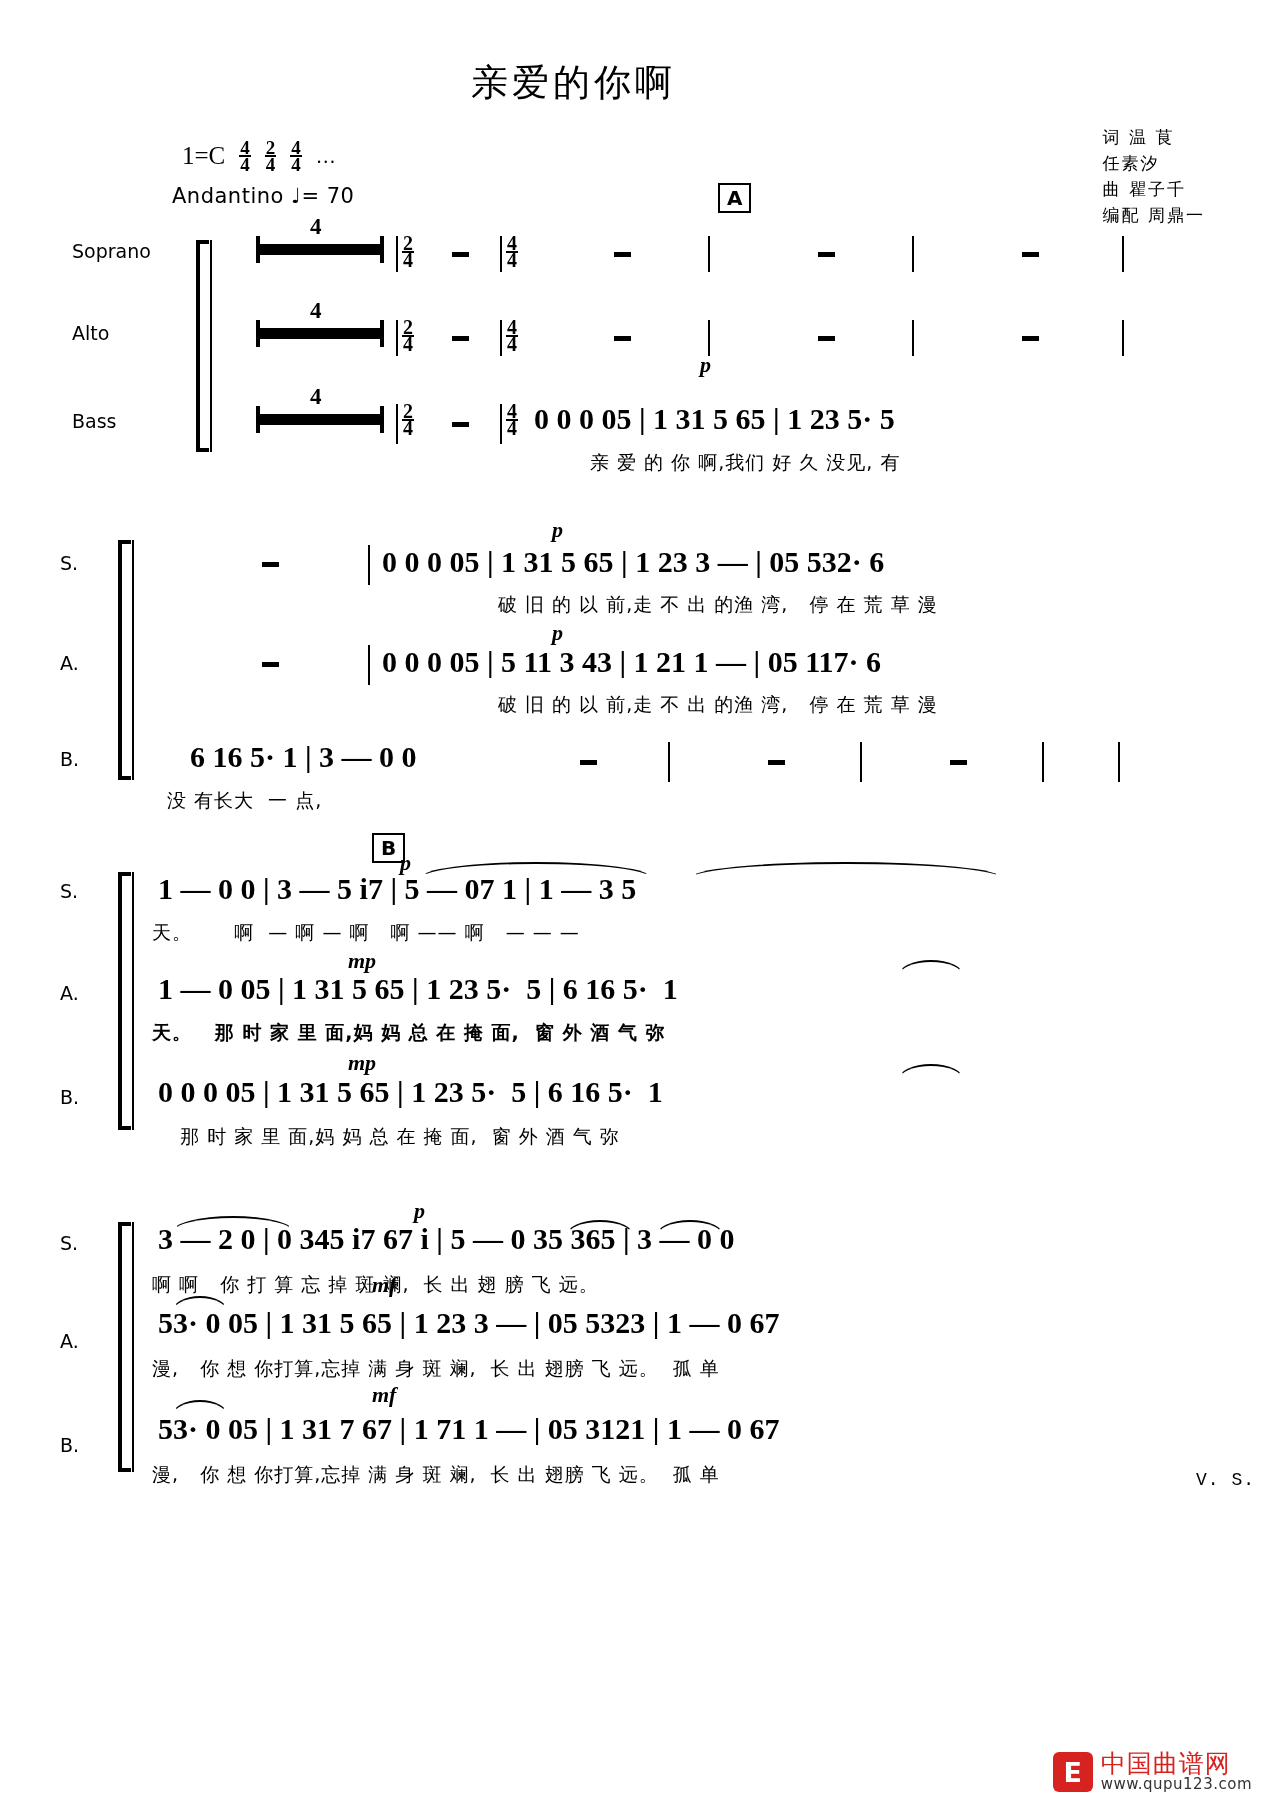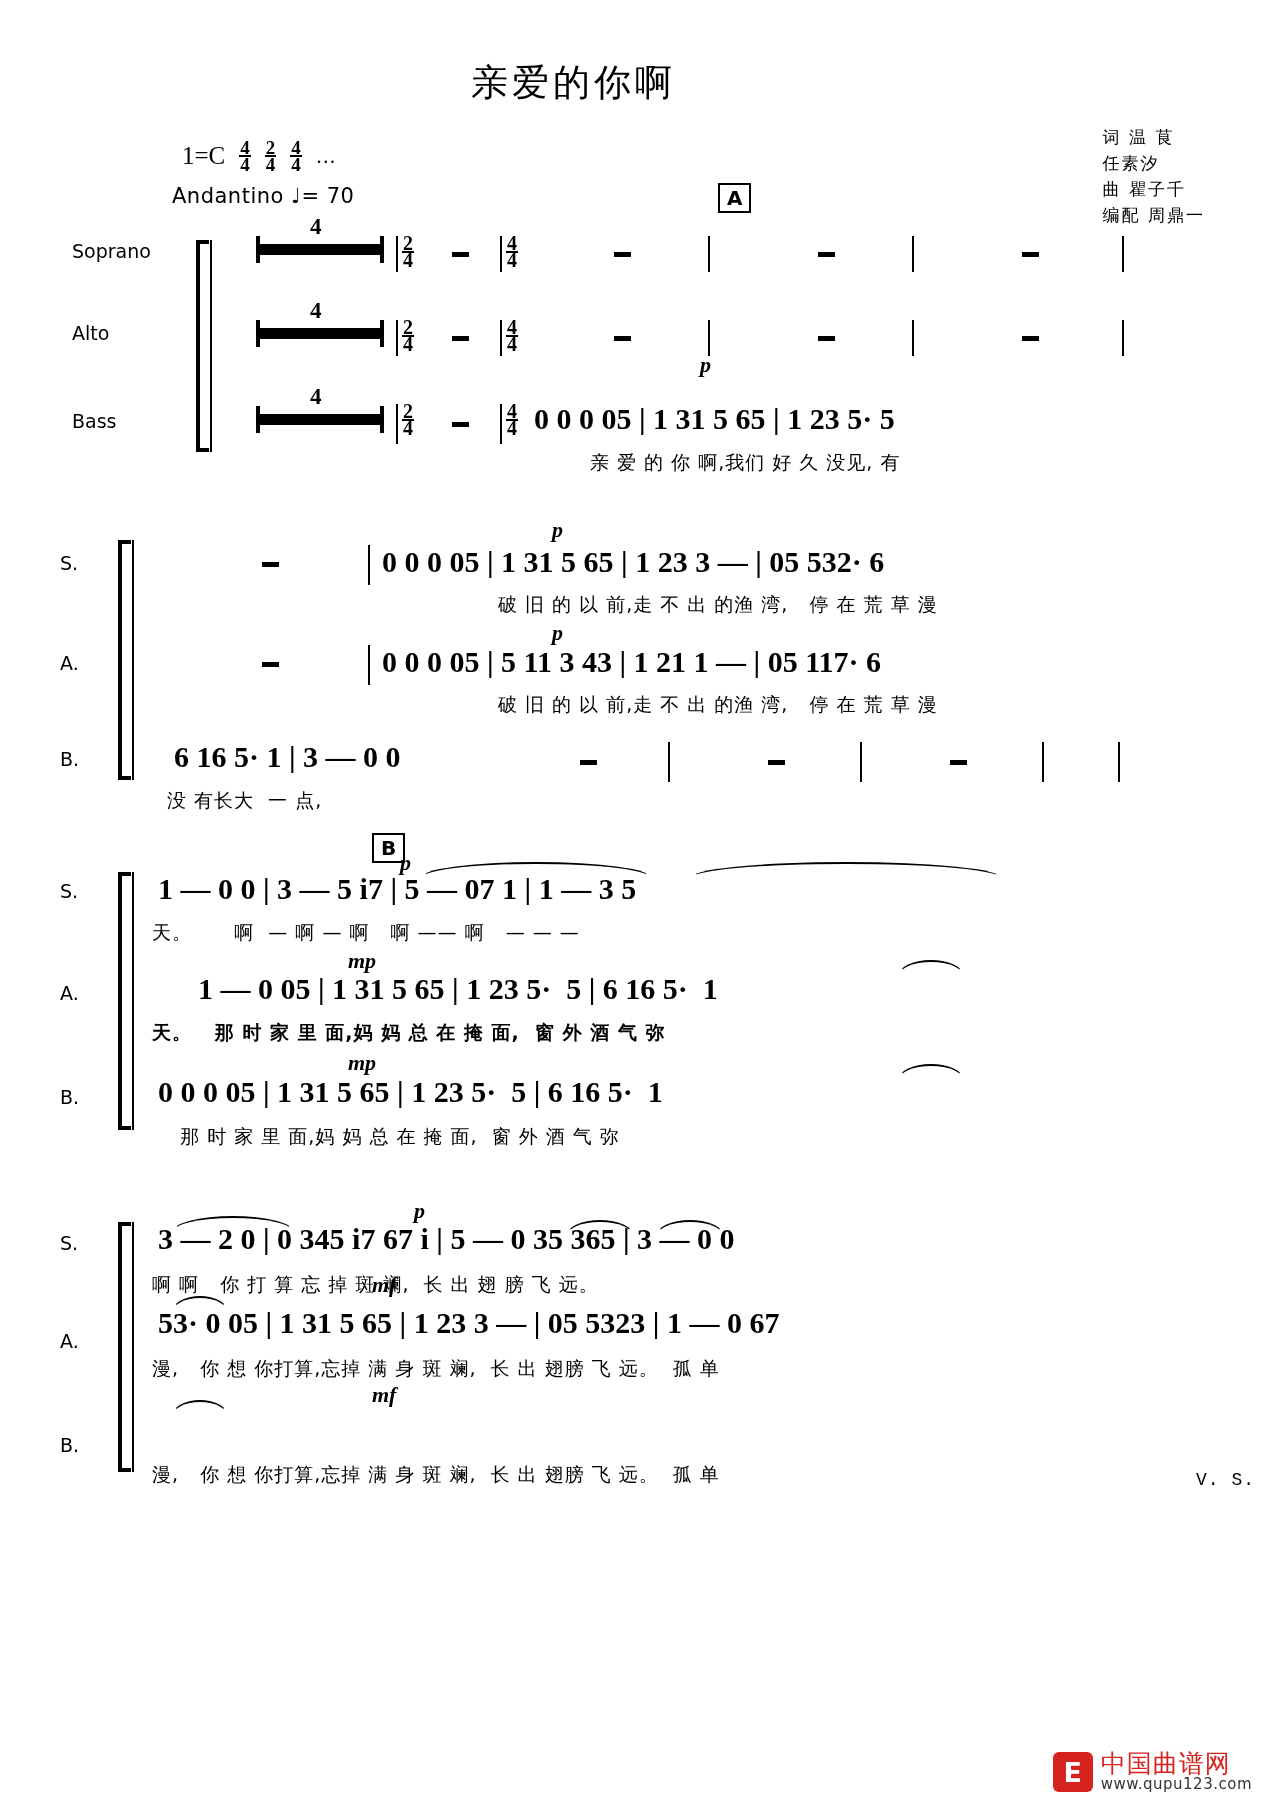--- a/index.html
+++ b/index.html
@@ -337,21 +337,21 @@
   <div class="dyn" style="left:552px; top:517px;">p</div>
   <div class="noterow" style="left:382px; top:545px;">0 0 0 05 | 1 31 5 65 | 1 23 3 — | 05 532· 6</div>
   <div class="lyricrow" style="left:498px; top:592px;">破 旧 的 以 前,走 不 出 的渔 湾,   停 在 荒 草 漫</div>
 
   <div class="resttick" style="left:262px; top:662px;"></div>
   <div class="barline" style="left:368px; top:645px; height:40px;"></div>
   <div class="dyn" style="left:552px; top:620px;">p</div>
   <div class="noterow" style="left:382px; top:645px;">0 0 0 05 | 5 11 3 43 | 1 21 1 — | 05 117· 6</div>
   <div class="lyricrow" style="left:498px; top:692px;">破 旧 的 以 前,走 不 出 的渔 湾,   停 在 荒 草 漫</div>
 
-  <div class="noterow" style="left:174px; top:740px;">6 16 5· 1 | 3 — 0 0</div>
+  <div class="noterow" style="left:190px; top:740px;">6 16 5· 1 | 3 — 0 0</div>
   <div class="lyricrow" style="left:155px; top:788px;margin-left:12px;">没 有长大  一 点,</div>
   <div class="resttick" style="left:580px; top:760px;"></div>
   <div class="barline" style="left:668px; top:742px; height:40px;"></div>
   <div class="resttick" style="left:768px; top:760px;"></div>
   <div class="barline" style="left:860px; top:742px; height:40px;"></div>
   <div class="resttick" style="left:950px; top:760px;"></div>
   <div class="barline" style="left:1042px; top:742px; height:40px;"></div>
   <div class="barline" style="left:1118px; top:742px; height:40px;"></div>
 
   <div class="rehearsal" style="left:372px; top:833px;">B</div>
@@ -364,21 +364,21 @@
   <div class="partlabel" style="left:60px; top:1086px; width:52px;">B.</div>
 
   <div class="dyn" style="left:400px; top:850px;">p</div>
   <div class="slur" style="left:420px; top:862px; width:230px;"></div>
   <div class="slur" style="left:690px; top:862px; width:310px;"></div>
   <div class="noterow" style="left:158px; top:872px;">1 — 0 0 | 3 — 5 i7 | 5 — 07 1 | 1 — 3 5</div>
   <div class="lyricrow" style="left:152px; top:920px;">天。      啊  — 啊 — 啊   啊 —— 啊   — — —</div>
 
   <div class="dyn" style="left:348px; top:948px;">mp</div>
   <div class="slur" style="left:898px; top:960px; width:64px;"></div>
-  <div class="noterow" style="left:158px; top:972px;margin-left:40px;">1 — 0 05 | 1 31 5 65 | 1 23 5·  5 | 6 16 5·  1</div>
+  <div class="noterow" style="left:158px; top:972px;">1 — 0 05 | 1 31 5 65 | 1 23 5·  5 | 6 16 5·  1</div>
   <div class="lyricrow" style="left:152px; top:1020px;font-weight:bold;">天。   那 时 家 里 面,妈 妈 总 在 掩 面,  窗 外 酒 气 弥</div>
 
   <div class="dyn" style="left:348px; top:1050px;">mp</div>
   <div class="slur" style="left:898px; top:1064px; width:64px;"></div>
   <div class="noterow" style="left:158px; top:1075px;">0 0 0 05 | 1 31 5 65 | 1 23 5·  5 | 6 16 5·  1</div>
   <div class="lyricrow" style="left:152px; top:1124px;">    那 时 家 里 面,妈 妈 总 在 掩 面,  窗 外 酒 气 弥</div>
 
   <div class="sysbracket" style="left:118px; top:1222px; height:250px;"></div>
   <div class="barline" style="left:132px; top:1222px; height:250px;"></div>
 
@@ -393,20 +393,21 @@
   <div class="noterow" style="left:158px; top:1222px;">3 — 2 0 | 0 345 i7 67 i | 5 — 0 35 365 | 3 — 0 0</div>
   <div class="lyricrow" style="left:152px; top:1272px;">啊 啊   你 打 算 忘 掉 斑 斓,  长 出 翅 膀 飞 远。</div>
   <div class="dyn" style="left:372px; top:1272px;">mf</div>
 
   <div class="slur" style="left:172px; top:1296px; width:54px;"></div>
   <div class="noterow" style="left:158px; top:1306px;">53· 0 05 | 1 31 5 65 | 1 23 3 — | 05 5323 | 1 — 0 67</div>
   <div class="lyricrow" style="left:152px; top:1356px;">漫,   你 想 你打算,忘掉 满 身 斑 斓,  长 出 翅膀 飞 远。  孤 单</div>
   <div class="dyn" style="left:372px; top:1382px;">mf</div>
 
   <div class="slur" style="left:172px; top:1400px; width:54px;"></div>
+  <div class="noterow" style="left:158px; top:1412px;">53· 0 05 | 1 31 7 67 | 1 71 1 — | 05 3121 | 1 — 0 67</div>
   <div class="lyricrow" style="left:152px; top:1462px;">漫,   你 想 你打算,忘掉 满 身 斑 斓,  长 出 翅膀 飞 远。  孤 单</div>
 
   <div class="vs" style="left:1196px; top:1470px;">V. S.</div>
 
   <div class="footer">
     <div class="logo">E</div>
     <div class="ftext">
       <div class="fcn">中国曲谱网</div>
       <div class="furl">www.qupu123.com</div>
     </div>

